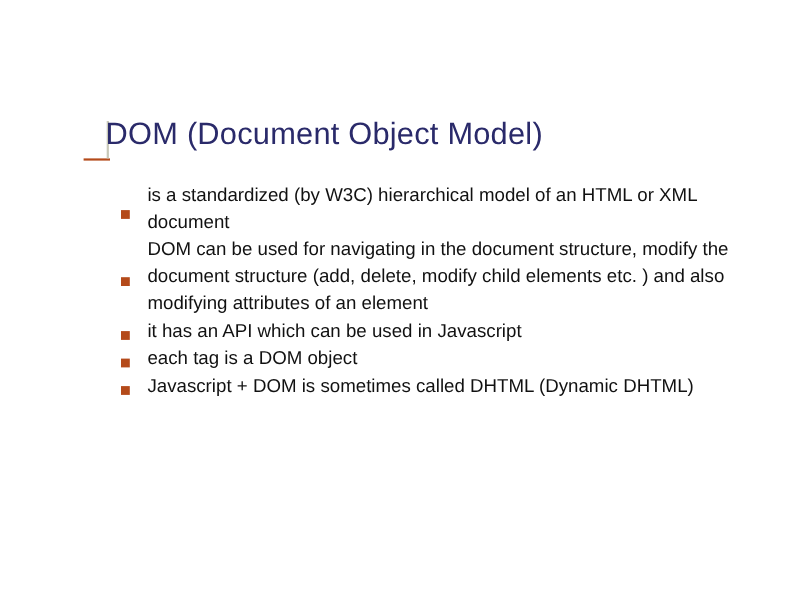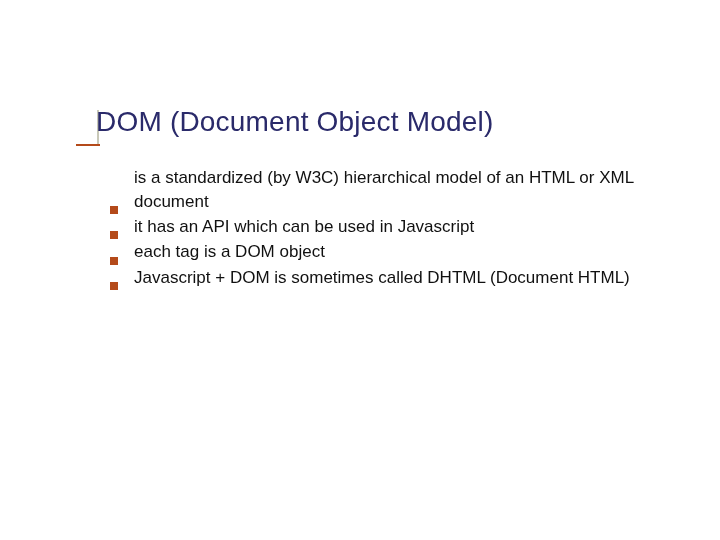--- a/index.html
+++ b/index.html
@@ -43,21 +43,21 @@
       position: absolute;
       top: 166px;
       left: 110px;
       right: 40px;
     }
     .bullet-list {
       list-style: none;
     }
     .bullet-item {
       display: flex;
-      align-items: flex-end;
+      align-items: center;
       margin-bottom: 1px;
     }
     .bullet-marker {
       flex: 0 0 auto;
       width: 8px;
       height: 8px;
       background: #b44a1a;
       margin-top: 9px;
       margin-right: 16px;
     }
@@ -79,25 +79,29 @@
     <h1 class="title">DOM (Document Object Model)</h1>
   </div>
   <div class="body">
     <ul class="bullet-list">
       <li class="bullet-item">
         <span class="bullet-marker"></span>
         <span class="bullet-text">is a standardized (by W3C) hierarchical model of an HTML or XML document</span>
       </li>
       <li class="bullet-item">
         <span class="bullet-marker"></span>
+        <span class="bullet-text">DOM can be used for navigating in the document structure, modify the document structure (add, delete, modify child elements etc. ) and also modifying attributes of an element</span>
+      </li>
+      <li class="bullet-item">
+        <span class="bullet-marker"></span>
         <span class="bullet-text">it has an API which can be used in Javascript</span>
       </li>
       <li class="bullet-item">
         <span class="bullet-marker"></span>
         <span class="bullet-text">each tag is a DOM object</span>
       </li>
       <li class="bullet-item">
         <span class="bullet-marker"></span>
-        <span class="bullet-text">Javascript + DOM is sometimes called DHTML (Document HTML)</span>
+        <span class="bullet-text">Javascript + DOM is sometimes called DHTML (Dynamic DHTML)</span>
       </li>
     </ul>
   </div>
 </div>
 
 </body></html>

